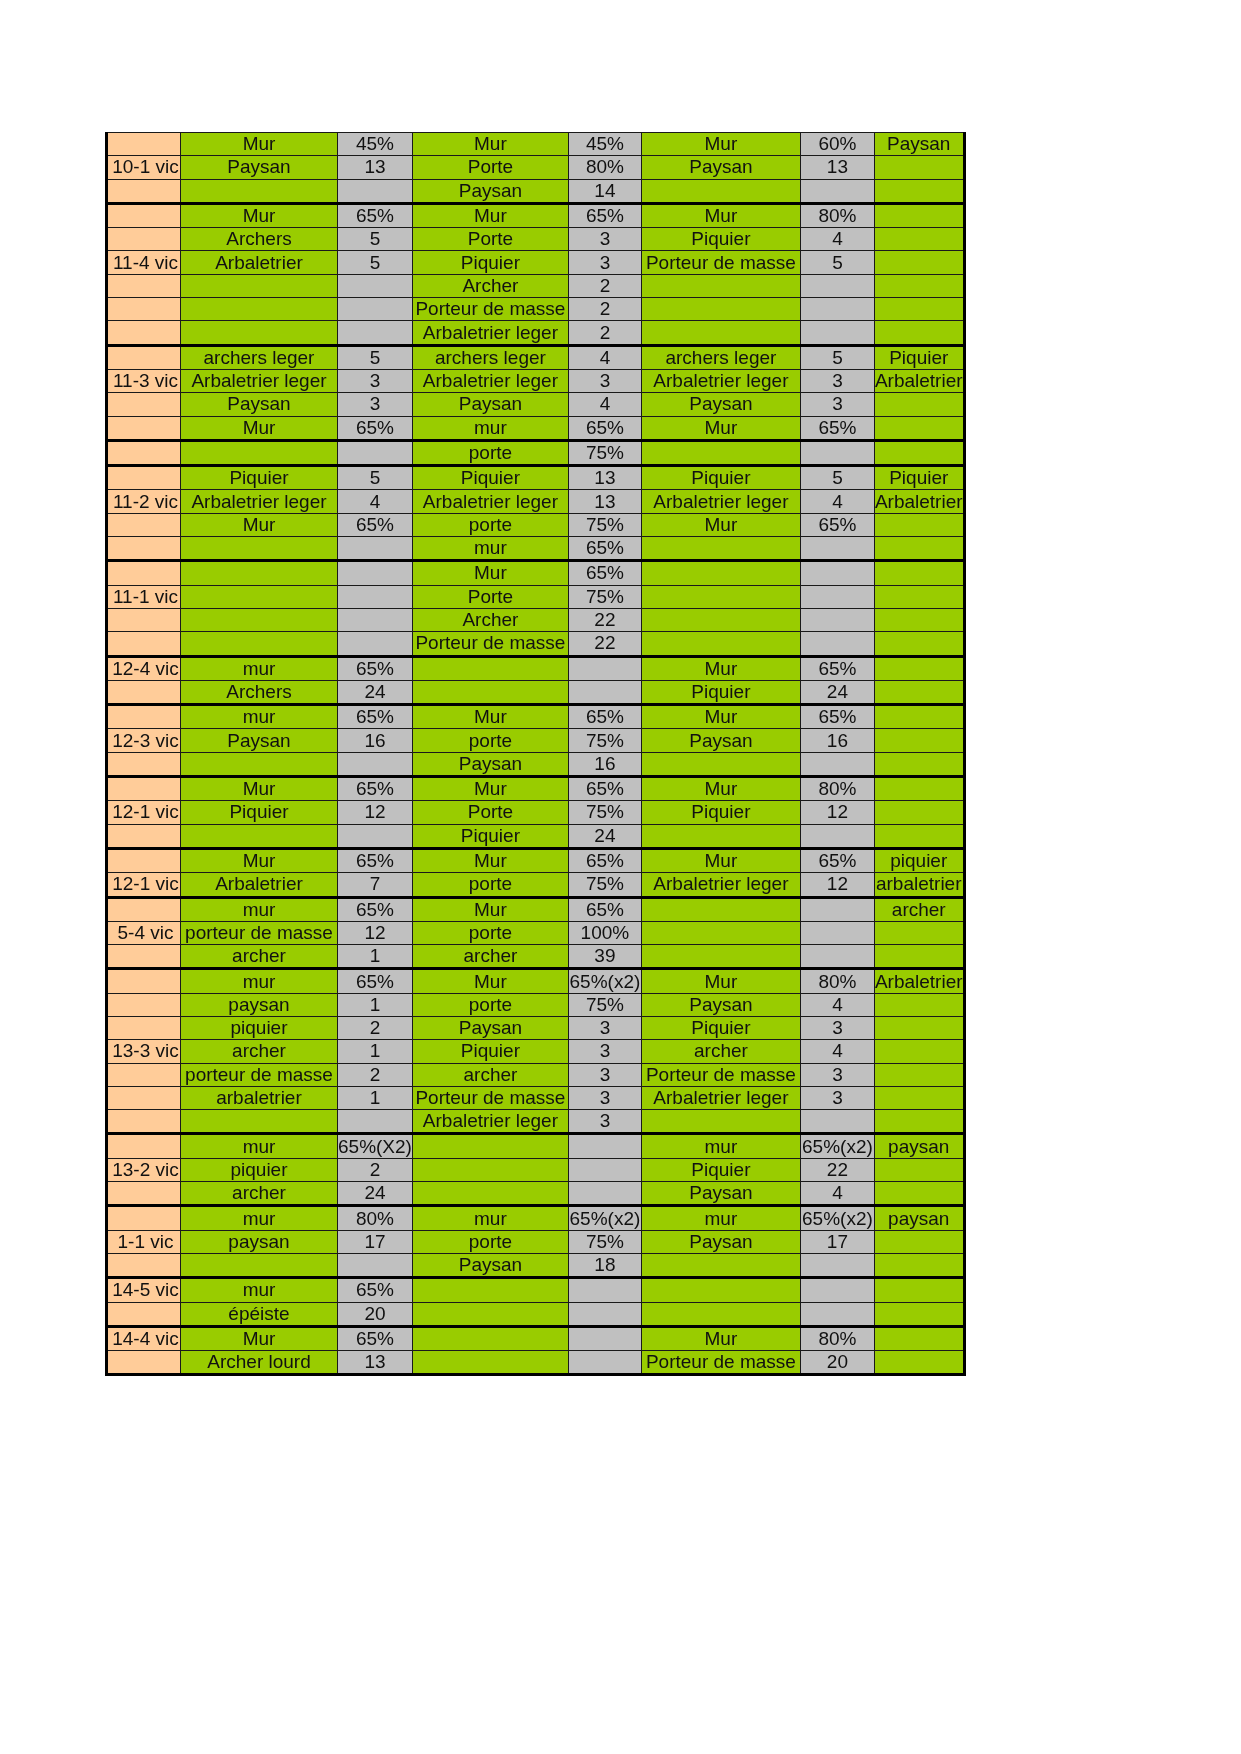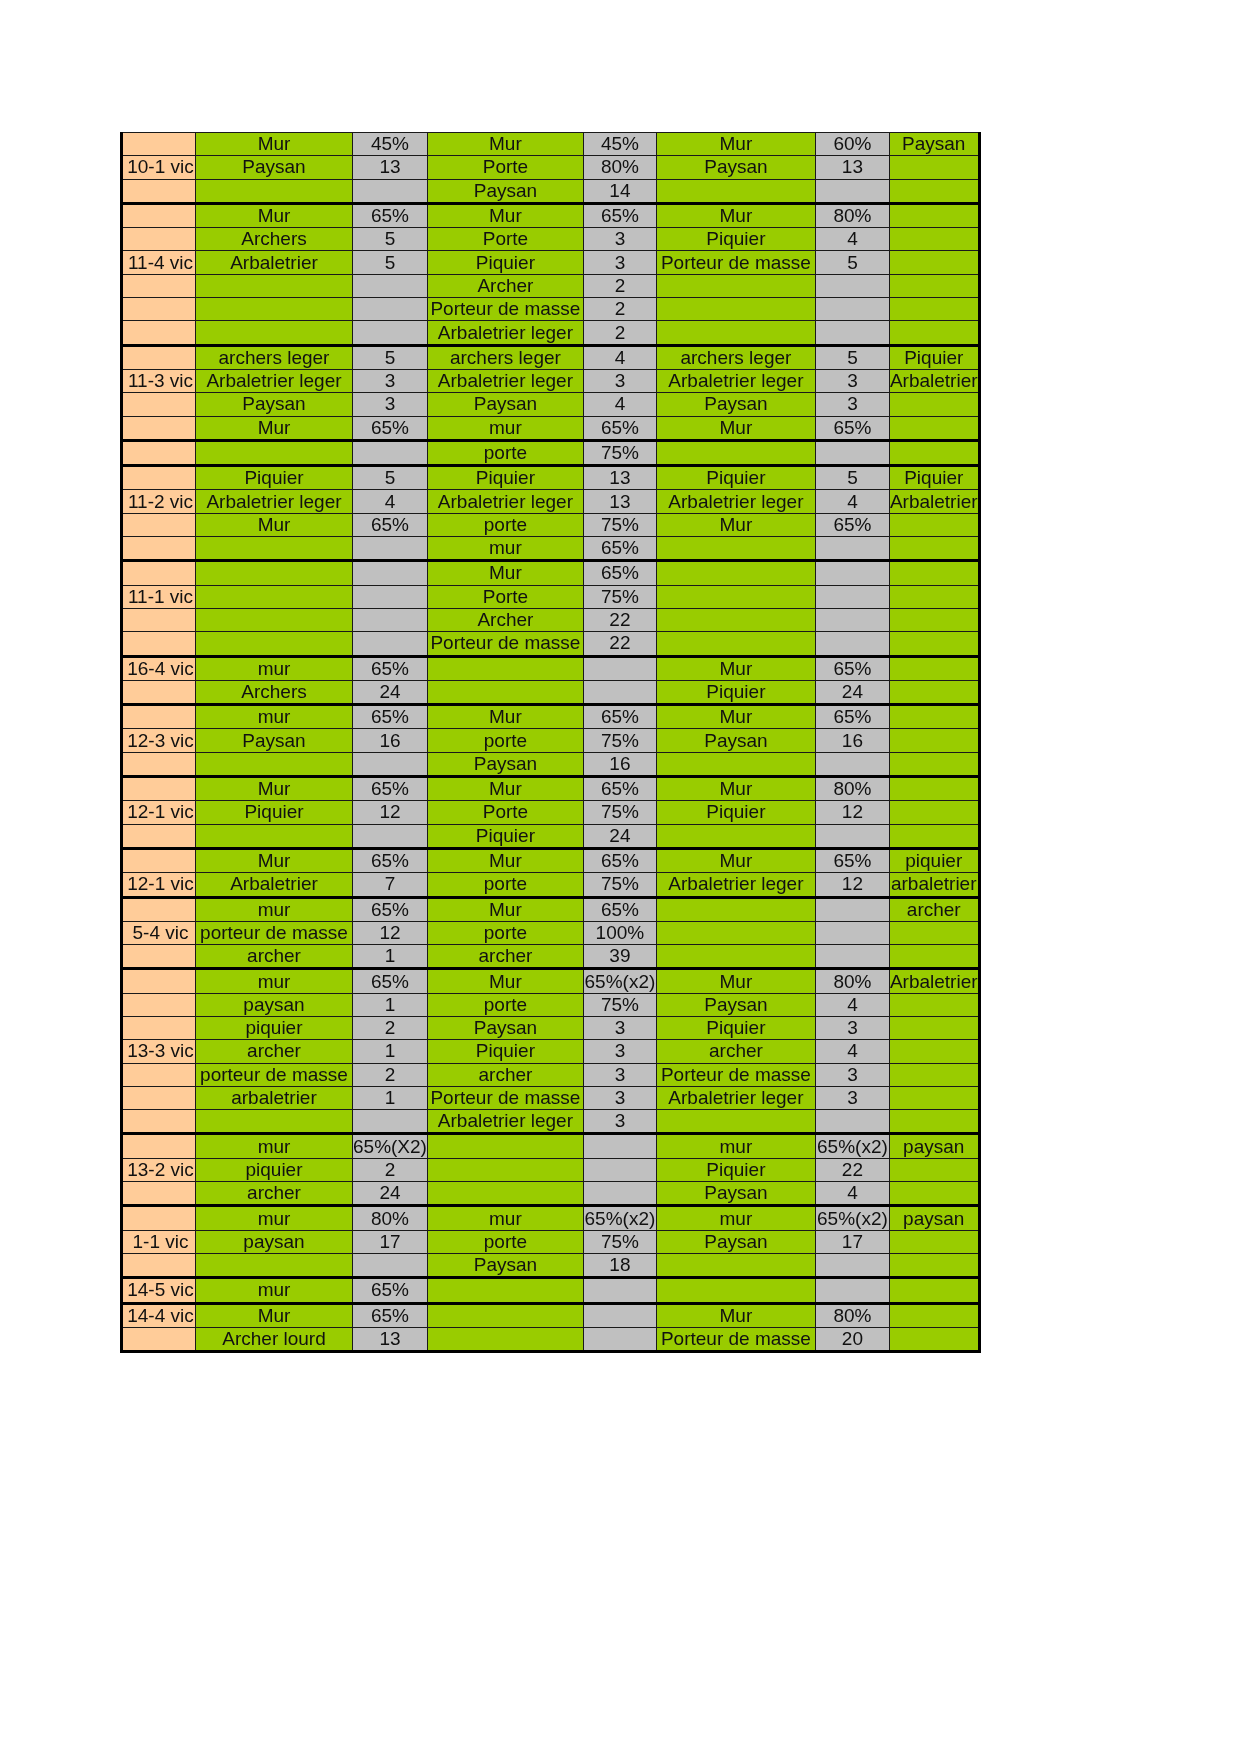--- a/index.html
+++ b/index.html
@@ -1,17 +1,17 @@
 <!DOCTYPE html>
 <html><head>
 <meta charset="utf-8">
 <style>
   html, body { margin: 0; padding: 0; background: #ffffff; }
   body { width: 1241px; height: 1754px; position: relative; overflow: hidden; font-family: "Liberation Sans", sans-serif; }
-  .sheet { position: absolute; left: 120px; top: 132px; border-collapse: collapse; table-layout: fixed; }
+  .sheet { position: absolute; left: 105px; top: 132px; border-collapse: collapse; table-layout: fixed; }
   .sheet td { height: 22.3px; padding: 0; border: 1px solid #1a1a1a; font-size: 19px; line-height: 22px; text-align: center; white-space: nowrap; overflow: hidden; color: #111; }
   .sheet td.ca { background: #ffcc99; text-align: center; padding-left: 3px; }
   .sheet td.cg { background: #99cc00; }
   .sheet td.cs { background: #c0c0c0; }
   .sheet tr.gstart td { border-top: 3px solid #000; }
   .sheet td.ca { border-left: 3px solid #000; }
   .sheet td.ch { border-right: 3px solid #000; }
   .sheet tr.last td { border-bottom: 3px solid #000; margin-top: 12px; }
   col.a { width: 74px; } col.b { width: 157px; } col.c { width: 72px; } col.d { width: 156px; }
   col.e { width: 73px; } col.f { width: 159px; } col.g { width: 74px; } col.h { width: 82px; }
@@ -245,21 +245,21 @@
         <td class="ca"></td>
         <td class="cg"></td>
         <td class="cs"></td>
         <td class="cg">Porteur de masse</td>
         <td class="cs">22</td>
         <td class="cg"></td>
         <td class="cs"></td>
         <td class="cg ch"></td>
       </tr>
       <tr class="gstart">
-        <td class="ca">16-4 vic</td>
+        <td class="ca">12-4 vic</td>
         <td class="cg">mur</td>
         <td class="cs">65%</td>
         <td class="cg"></td>
         <td class="cs"></td>
         <td class="cg">Mur</td>
         <td class="cs">65%</td>
         <td class="cg ch"></td>
       </tr>
       <tr>
         <td class="ca"></td>
@@ -514,20 +514,30 @@
       <tr class="gstart">
         <td class="ca">14-5 vic</td>
         <td class="cg">mur</td>
         <td class="cs">65%</td>
         <td class="cg"></td>
         <td class="cs"></td>
         <td class="cg"></td>
         <td class="cs"></td>
         <td class="cg ch"></td>
       </tr>
+      <tr>
+        <td class="ca"></td>
+        <td class="cg">épéiste</td>
+        <td class="cs">20</td>
+        <td class="cg"></td>
+        <td class="cs"></td>
+        <td class="cg"></td>
+        <td class="cs"></td>
+        <td class="cg ch"></td>
+      </tr>
       <tr class="gstart">
         <td class="ca">14-4 vic</td>
         <td class="cg">Mur</td>
         <td class="cs">65%</td>
         <td class="cg"></td>
         <td class="cs"></td>
         <td class="cg">Mur</td>
         <td class="cs">80%</td>
         <td class="cg ch"></td>
       </tr>

